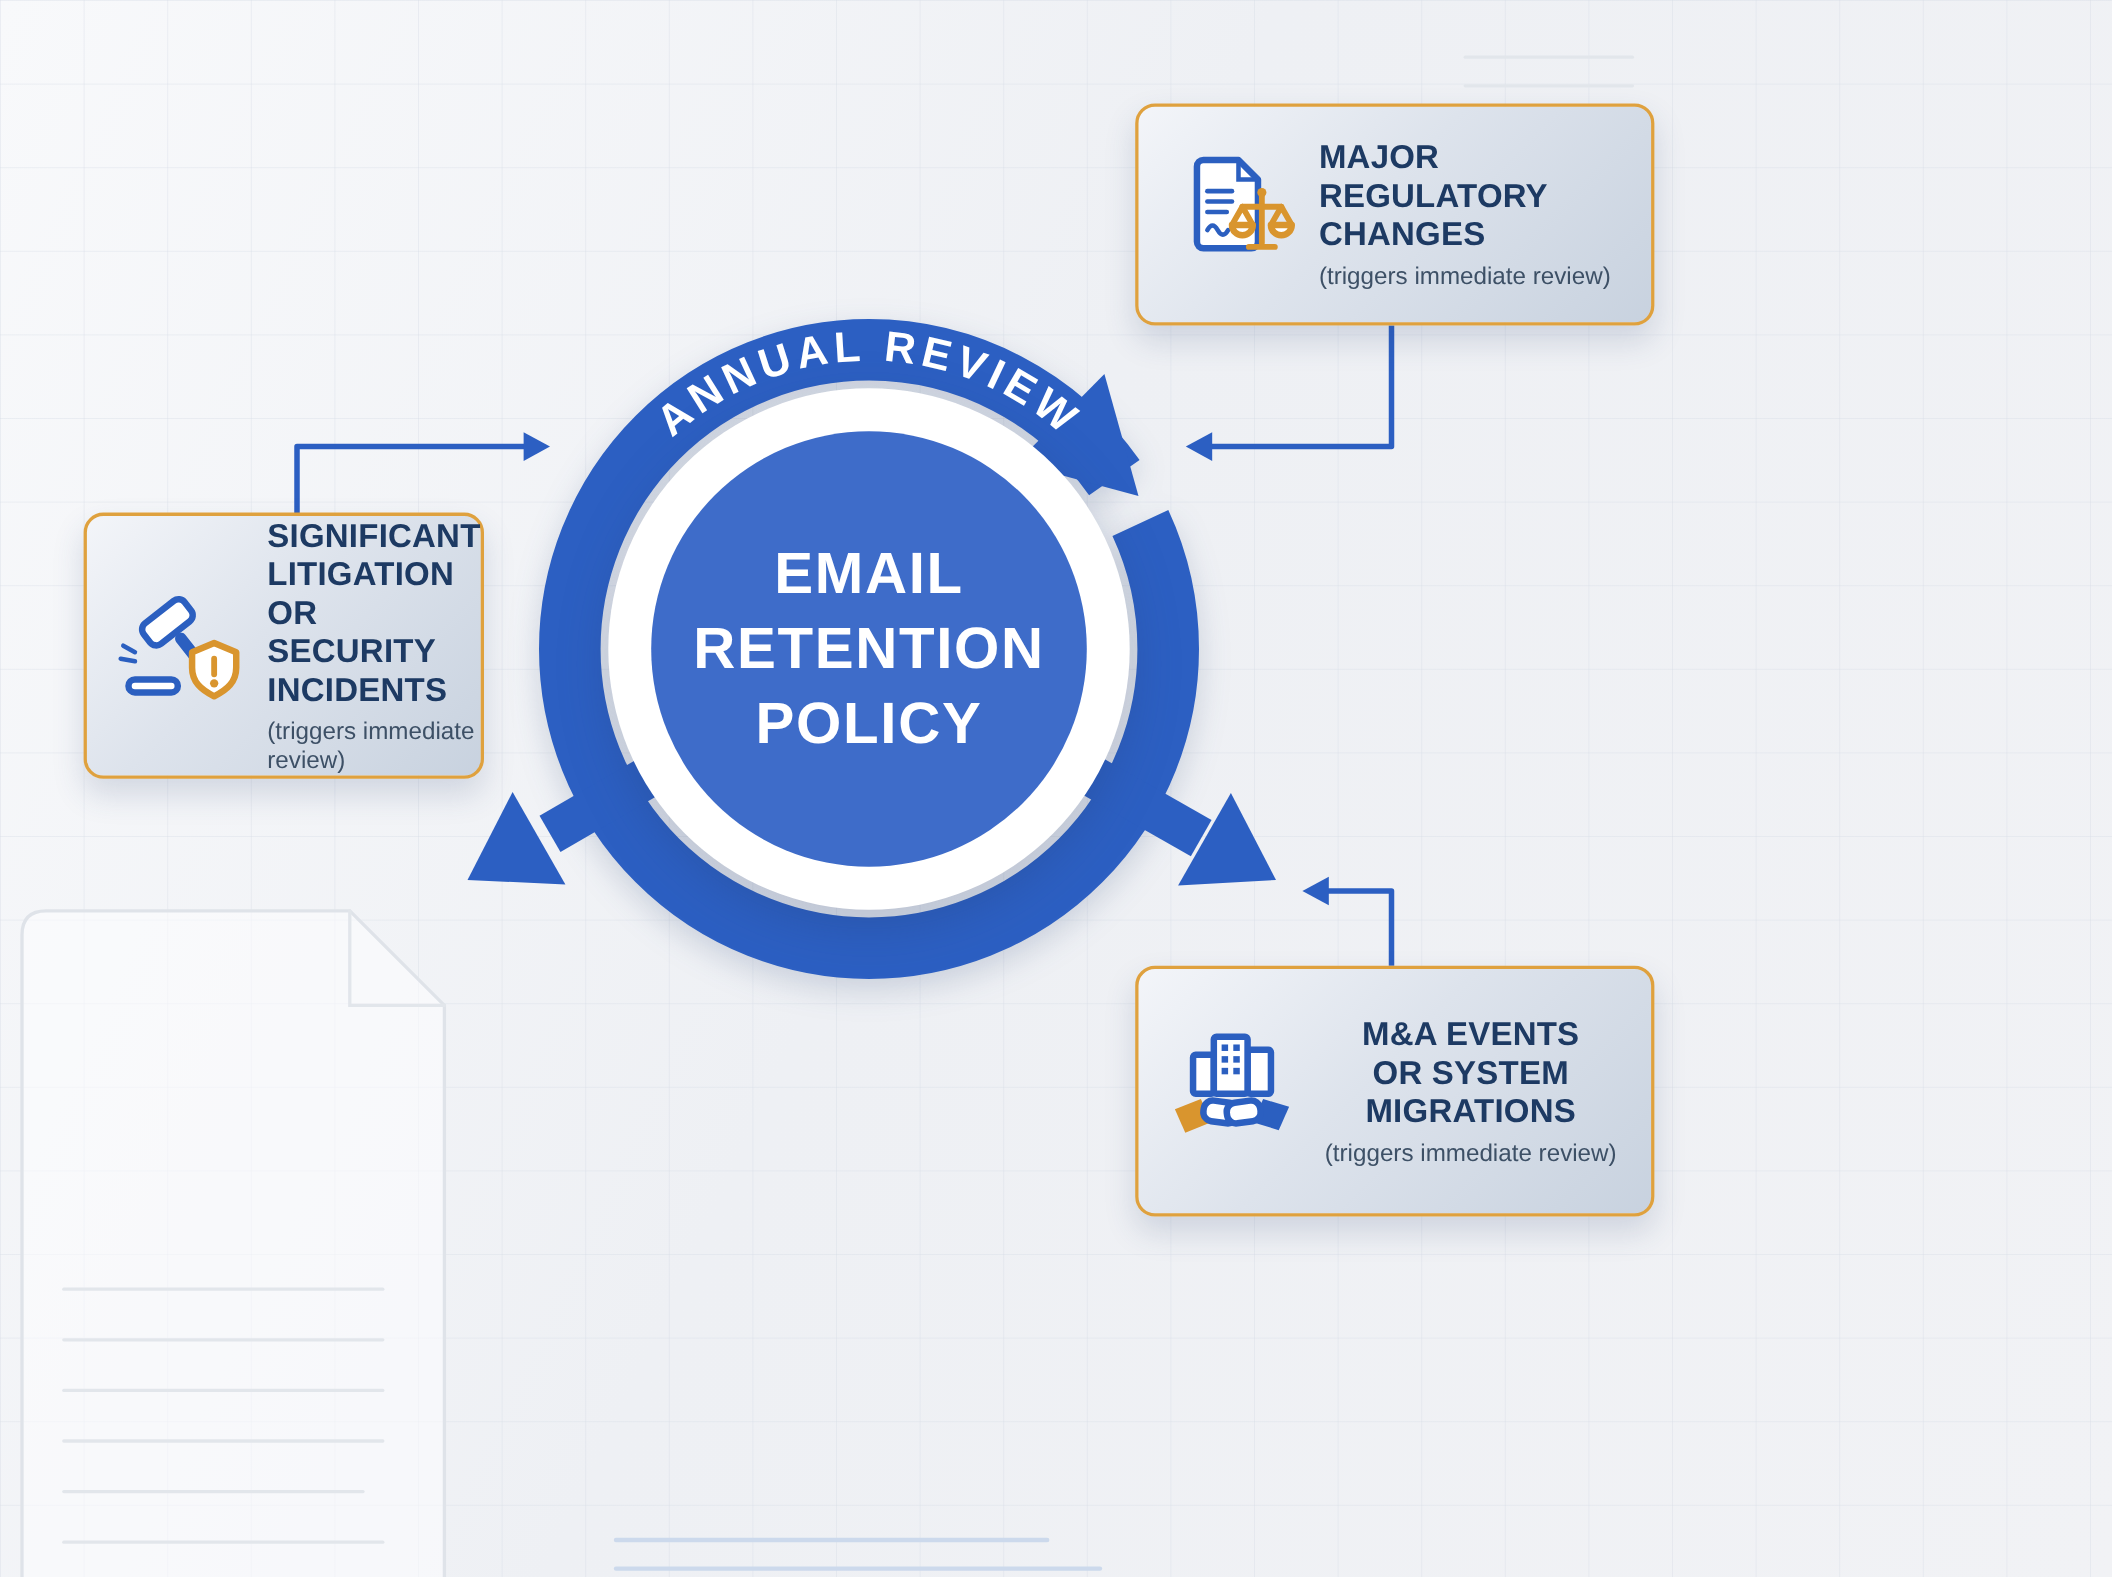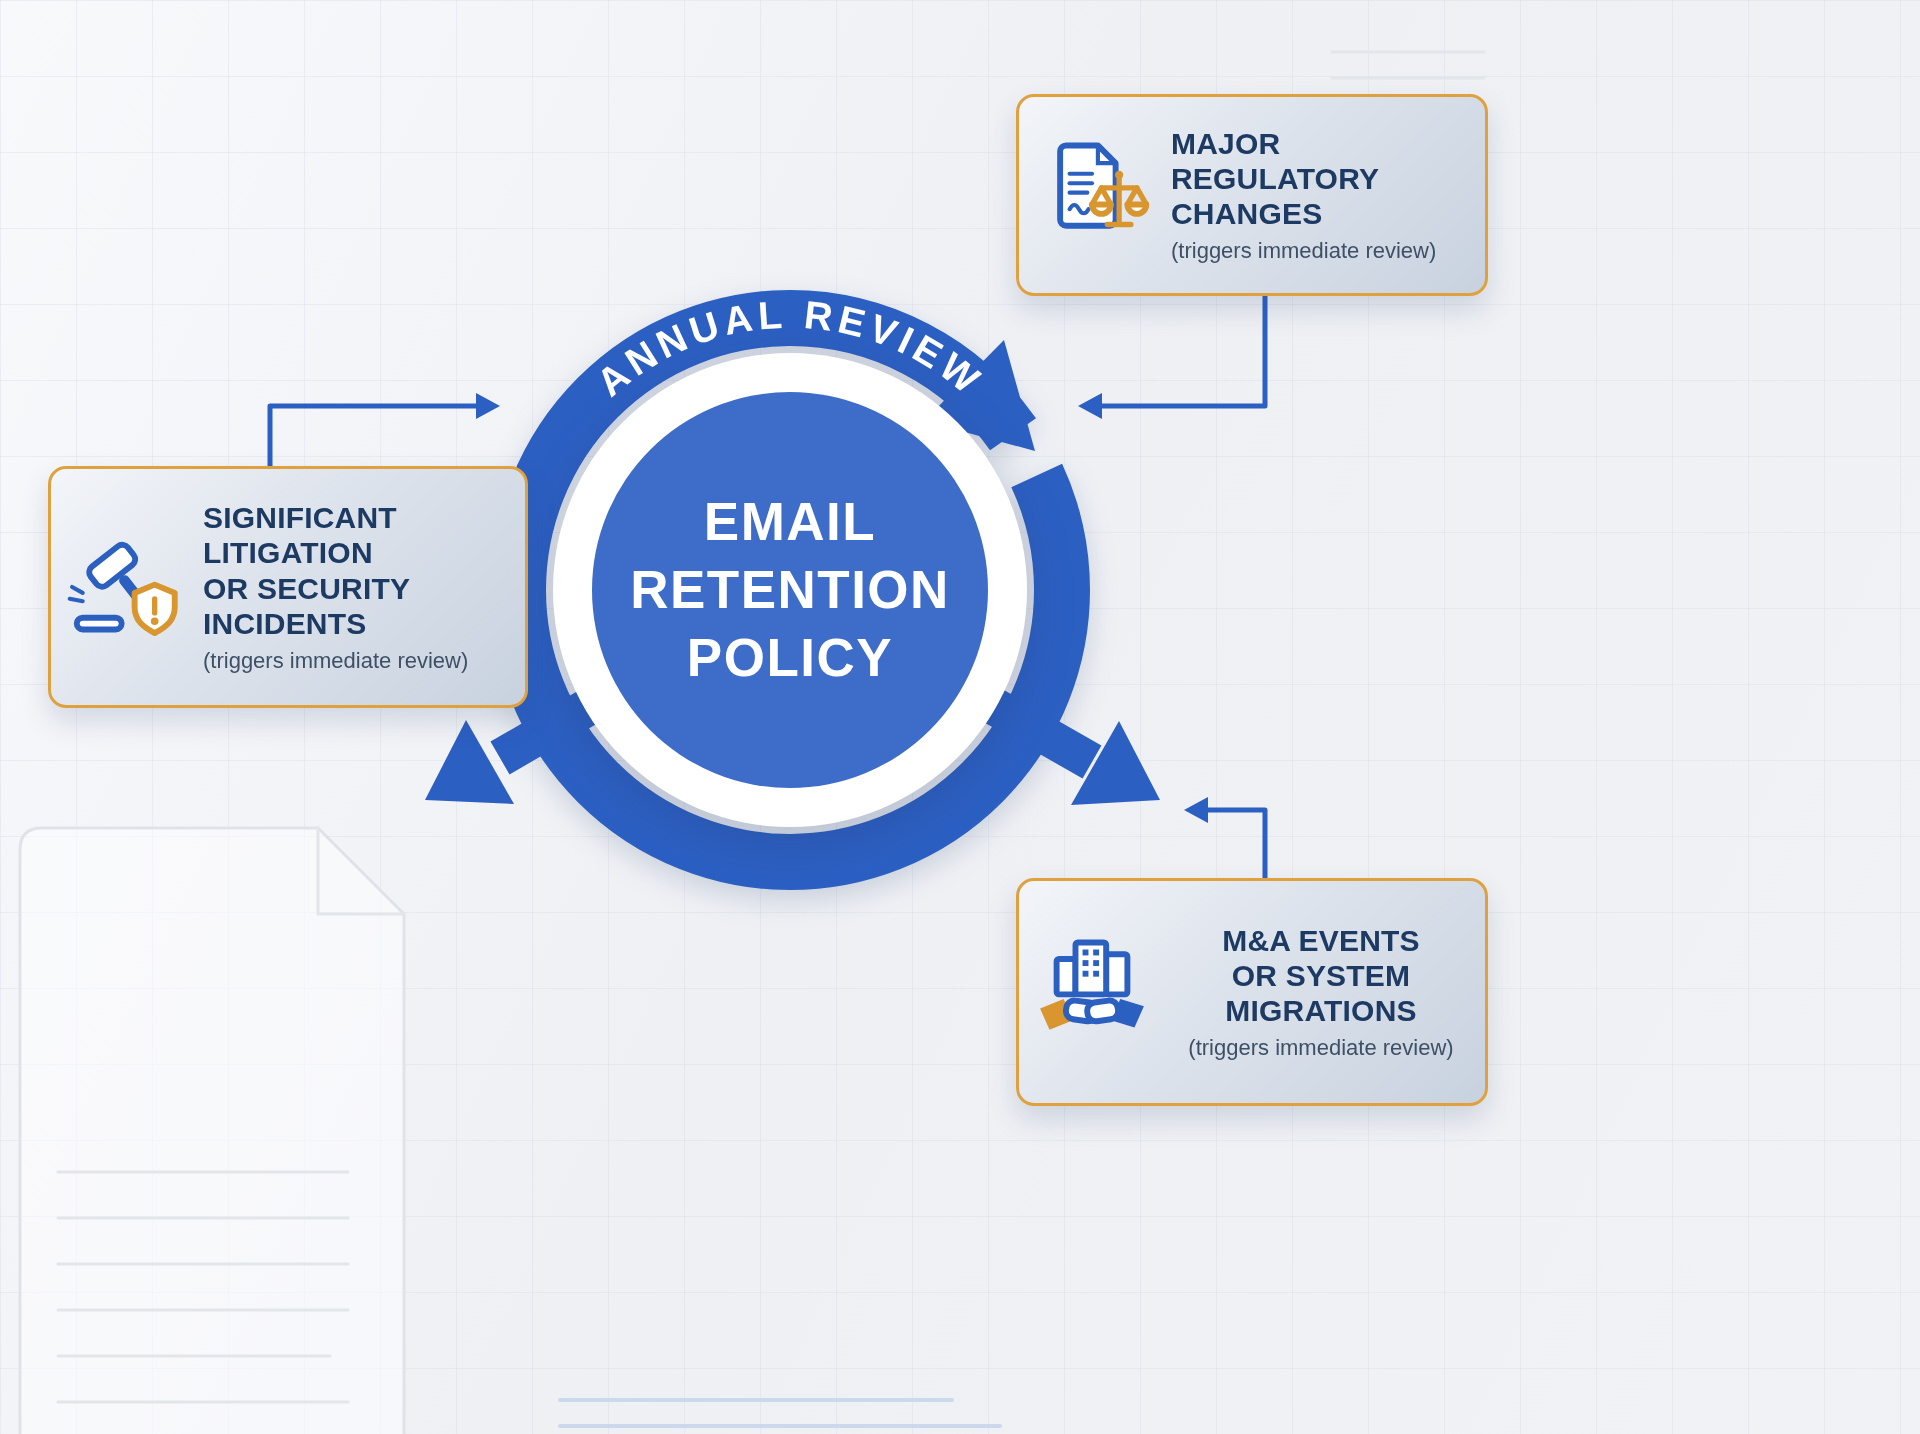--- a/index.html
+++ b/index.html
@@ -31,26 +31,27 @@
   
   .circle-title{
     position:absolute;left:790px;top:590px;transform:translate(-50%,-50%);
     width:430px;text-align:center;color:#ffffff;font-size:53px;font-weight:bold;
     line-height:1.28;letter-spacing:1.5px;white-space:pre-line;
   }
 
   
   .trigger-box{
     position:absolute;display:flex;align-items:center;gap:20px;
-    border:3px solid #dfa13e;border-radius:18px;padding:20px 14px;box-sizing:border-box;
+    border:3px solid #dfa13e;border-radius:18px;padding:20px 26px;box-sizing:border-box;
     background:linear-gradient(135deg,#f3f5f9 0%,#dde3ec 45%,#c8d2df 100%);
     box-shadow:0 14px 28px rgba(45,70,120,.17);
+    margin-left:16px;
   }
   .box-regulatory{left:1016px;top:94px;width:472px;height:202px;}
-  .box-litigation{left:48px;top:466px;width:480px;height:242px;}
+  .box-litigation{left:60px;top:466px;width:364px;height:242px;}
   .box-ma{left:1016px;top:878px;width:472px;height:228px;text-align:center;}
   .box-icon{flex:0 0 auto;width:118px;height:118px;}
   .box-icon svg{width:100%;height:100%;}
   .box-text{flex:1 1 auto;}
   .box-title{
     color:#1d3a63;font-size:30px;font-weight:bold;line-height:1.17;
     white-space:pre-line;letter-spacing:.2px;
   }
   .box-subtitle{color:#3d5066;font-size:22px;margin-top:7px;}
 

